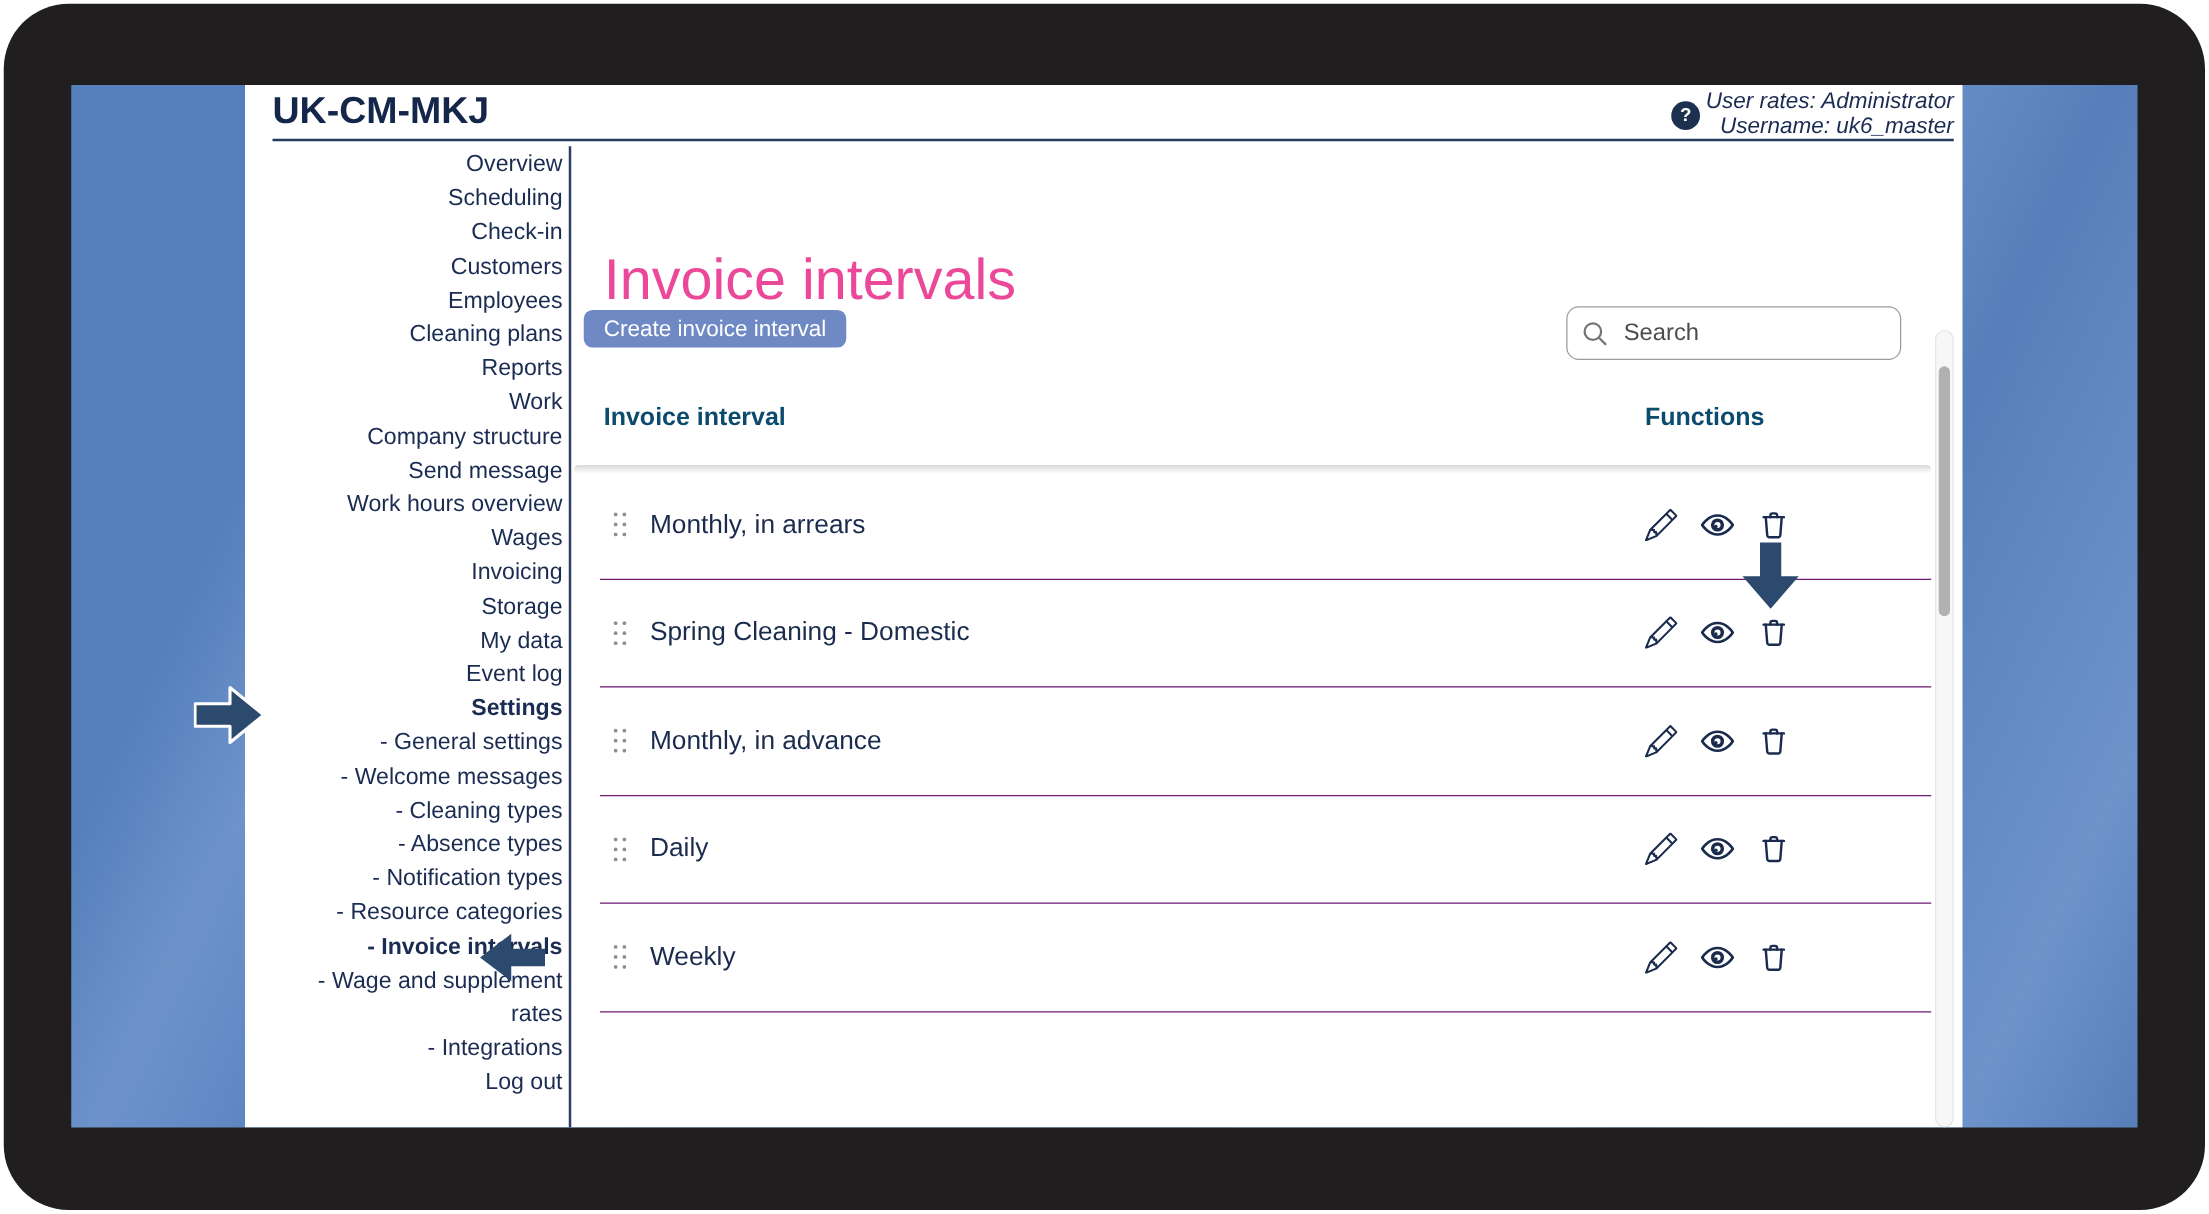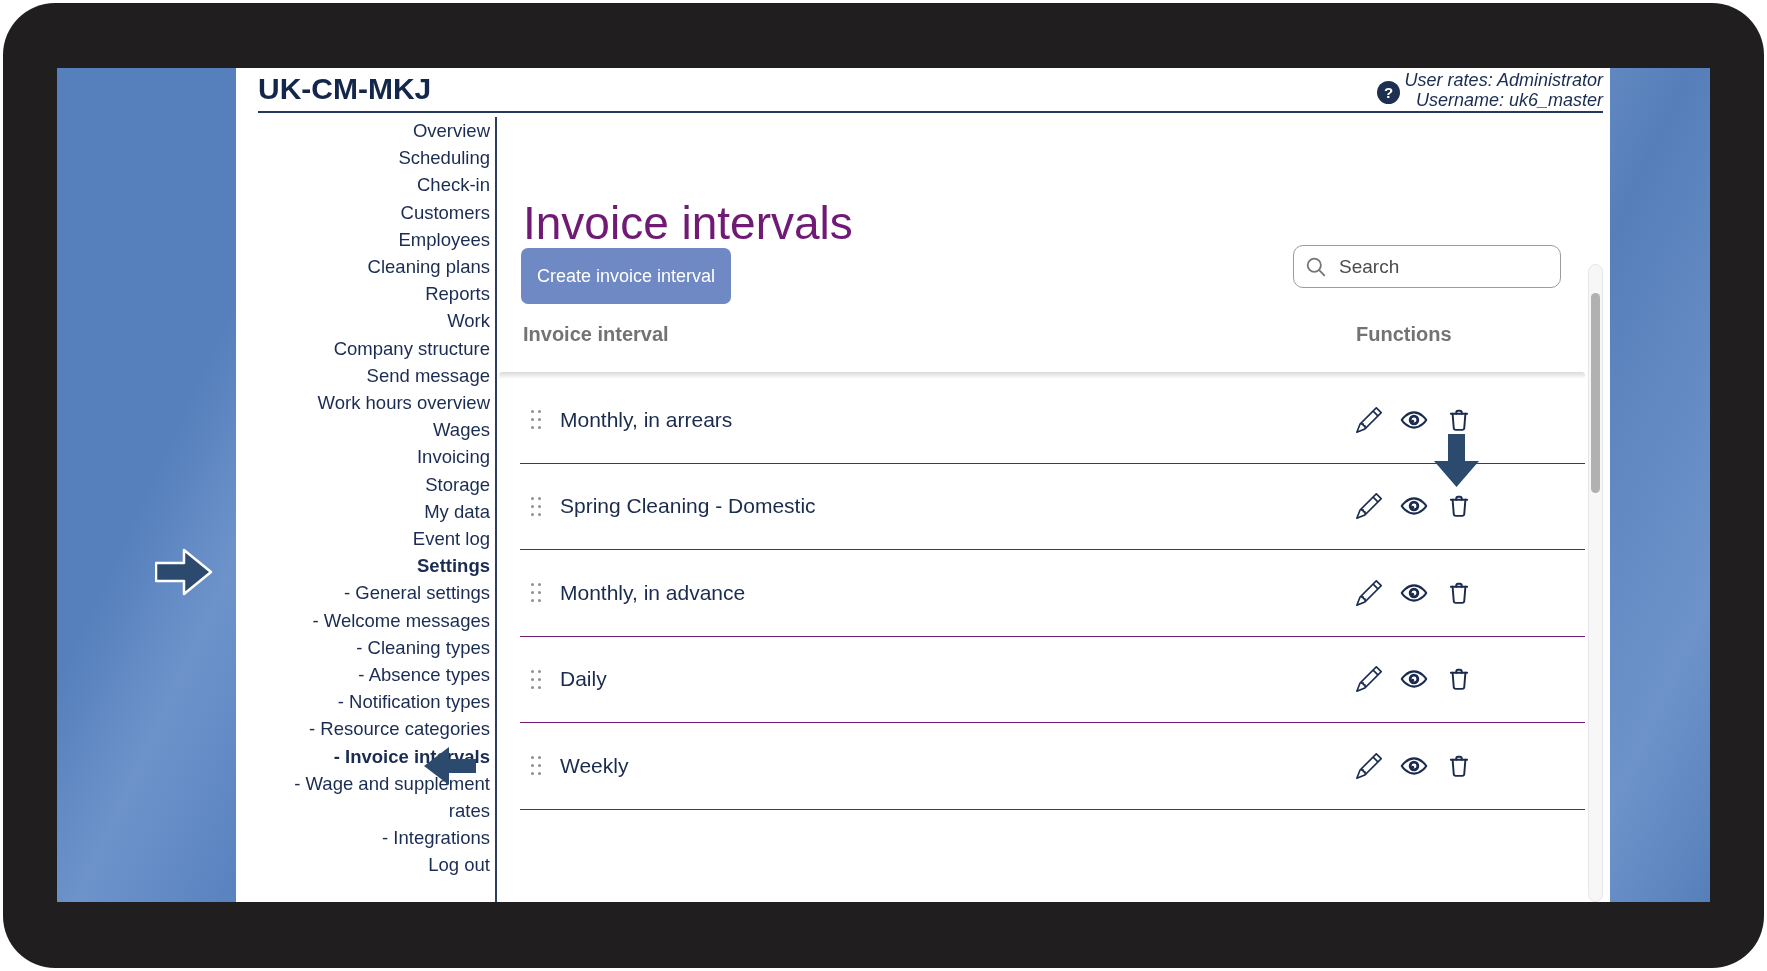--- a/index.html
+++ b/index.html
@@ -1,51 +1,51 @@
 <!DOCTYPE html>
 <html><head>
 <meta charset="utf-8">
 <style>
   html,body{margin:0;padding:0;width:1767px;height:971px;overflow:hidden;background:#ffffff;
     font-family:"Liberation Sans", sans-serif;}
   .frame{position:absolute;inset:3px;background:#211e1f;border-radius:52px;}
   .screen{position:absolute;left:57px;top:68px;width:1653px;height:834px;
     background:linear-gradient(115deg,#5580bb 0%,#5580bb 14%,#6e93cb 20%,#5a84c0 27%,#567fb9 48%,
       #567fb9 62%,#6b90c8 72%,#567fb9 80%,#6e93cb 93%,#567fb9 100%);overflow:hidden;}
-  .card{position:absolute;left:139px;top:0;width:1374px;height:834px;background:#ffffff;margin-left:40px;}
+  .card{position:absolute;left:139px;top:0;width:1374px;height:834px;background:#ffffff;}
 
   
   .app-title{position:absolute;left:22px;top:4px;font-size:30px;font-weight:bold;color:#14264a;line-height:34px;}
   .user-block{position:absolute;right:7px;top:2px;text-align:right;font-style:italic;
     font-size:18px;line-height:20px;color:#1b2c52;}
   .help-icon{position:absolute;left:1141px;top:13px;width:23px;height:23px;border-radius:50%;
     background:#1d3050;color:#fff;font-size:15px;font-weight:bold;display:flex;
     align-items:center;justify-content:center;cursor:pointer;}
   .header-rule{position:absolute;left:22px;top:43px;width:1345px;height:2px;background:#23395d;}
 
   
   .sidebar{position:absolute;left:22px;top:49px;width:232px;}
   .sidebar ul{list-style:none;margin:0;padding:0;font-size:18.5px;line-height:27.2px;color:#1b2c52;text-align:right;}
   .sidebar li{cursor:pointer;}
   .sidebar li.sub{padding-left:12px;text-indent:-6px;}
   .sidebar li.bold{font-weight:bold;}
   .sidebar-divider{position:absolute;left:259px;top:49px;width:2px;height:785px;background:#2c3f63;}
 
   
-  .page-title{position:absolute;left:287px;top:98px;font-size:46px;font-weight:400;color:#701a75;line-height:52px;}
-  .create-btn{position:absolute;left:285px;top:180px;width:210px;height:56px;background:#6e89c4;
+  .page-title{position:absolute;left:287px;top:98px;font-size:46px;font-weight:400;color:#ec4899;line-height:52px;}
+  .create-btn{position:absolute;left:271px;top:180px;width:210px;height:30px;background:#6e89c4;
     color:#ffffff;font-size:18px;font-family:"Liberation Sans",sans-serif;border:none;border-radius:7px;cursor:pointer;}
   .search-box{position:absolute;left:1057px;top:177px;width:268px;height:43px;border:1.5px solid #9c9c9c;
     border-radius:10px;background:#fff;box-sizing:border-box;display:flex;align-items:center;padding:0 10px;}
   .search-box svg{flex:0 0 auto;margin-right:9px;}
   .search-box input{border:none;outline:none;flex:1;font-size:19px;color:#444;
     font-family:"Liberation Sans",sans-serif;background:transparent;min-width:0;}
   .search-box input::placeholder{color:#4c4c4c;opacity:1;}
 
-  .col-hdr{position:absolute;top:255px;font-size:20px;font-weight:bold;color:#737373;}
+  .col-hdr{position:absolute;top:255px;font-size:20px;font-weight:bold;color:#0c4a6e;}
   .col-hdr.left{left:287px;}
   .col-hdr.right{left:1120px;width:128px;text-align:left;}
   .tbl-shadow{position:absolute;left:263px;top:304px;width:1086px;height:7px;border-radius:4px;
     background:linear-gradient(180deg,rgba(90,90,90,.38),rgba(255,255,255,0));opacity:.6;}
 
   .rows{position:absolute;left:284px;top:309px;width:1065px;}
   .row{height:86.5px;border-bottom:1px solid #701a75;display:flex;align-items:center;box-sizing:border-box;}
   .handle{display:grid;grid-template-columns:3px 3px;grid-auto-rows:3px;gap:5px 4px;
     margin-left:11px;cursor:grab;}
   .handle i{background:#8f8f8f;border-radius:50%;display:block;}

